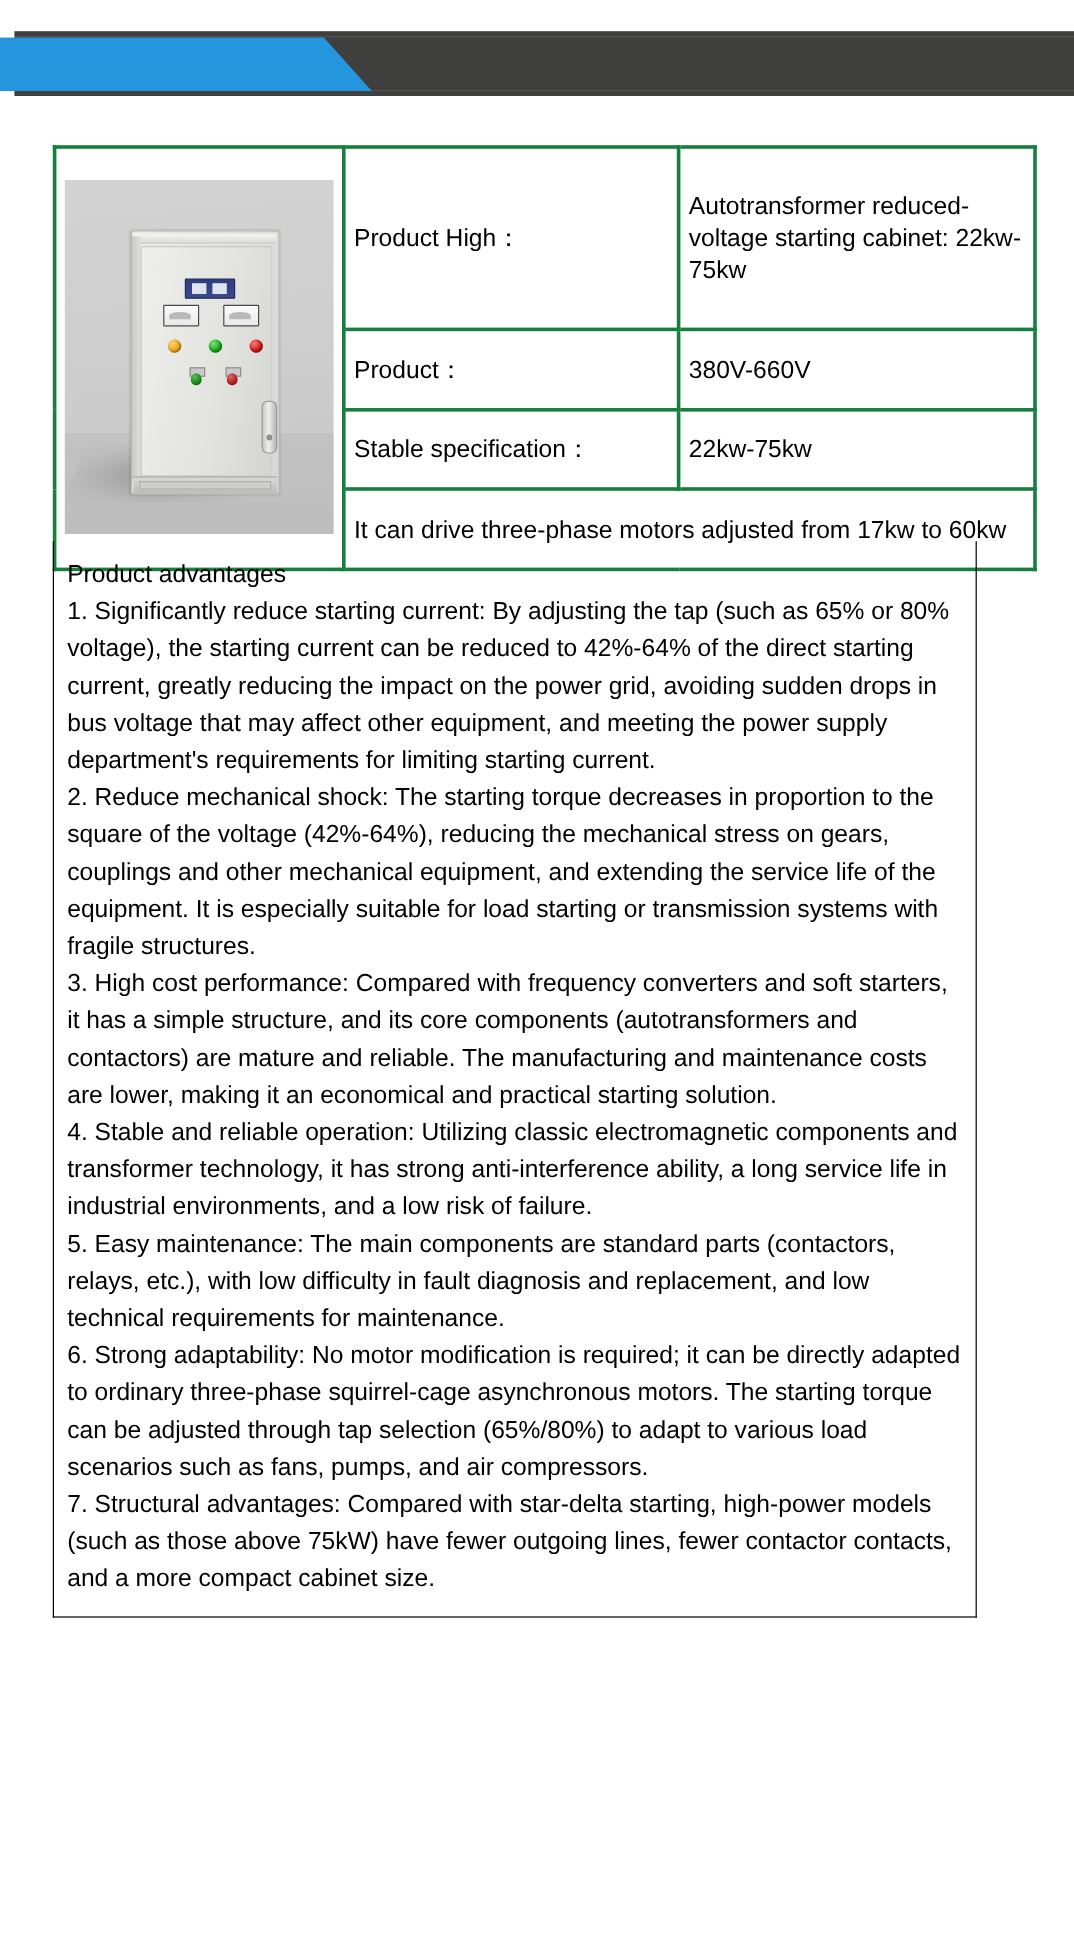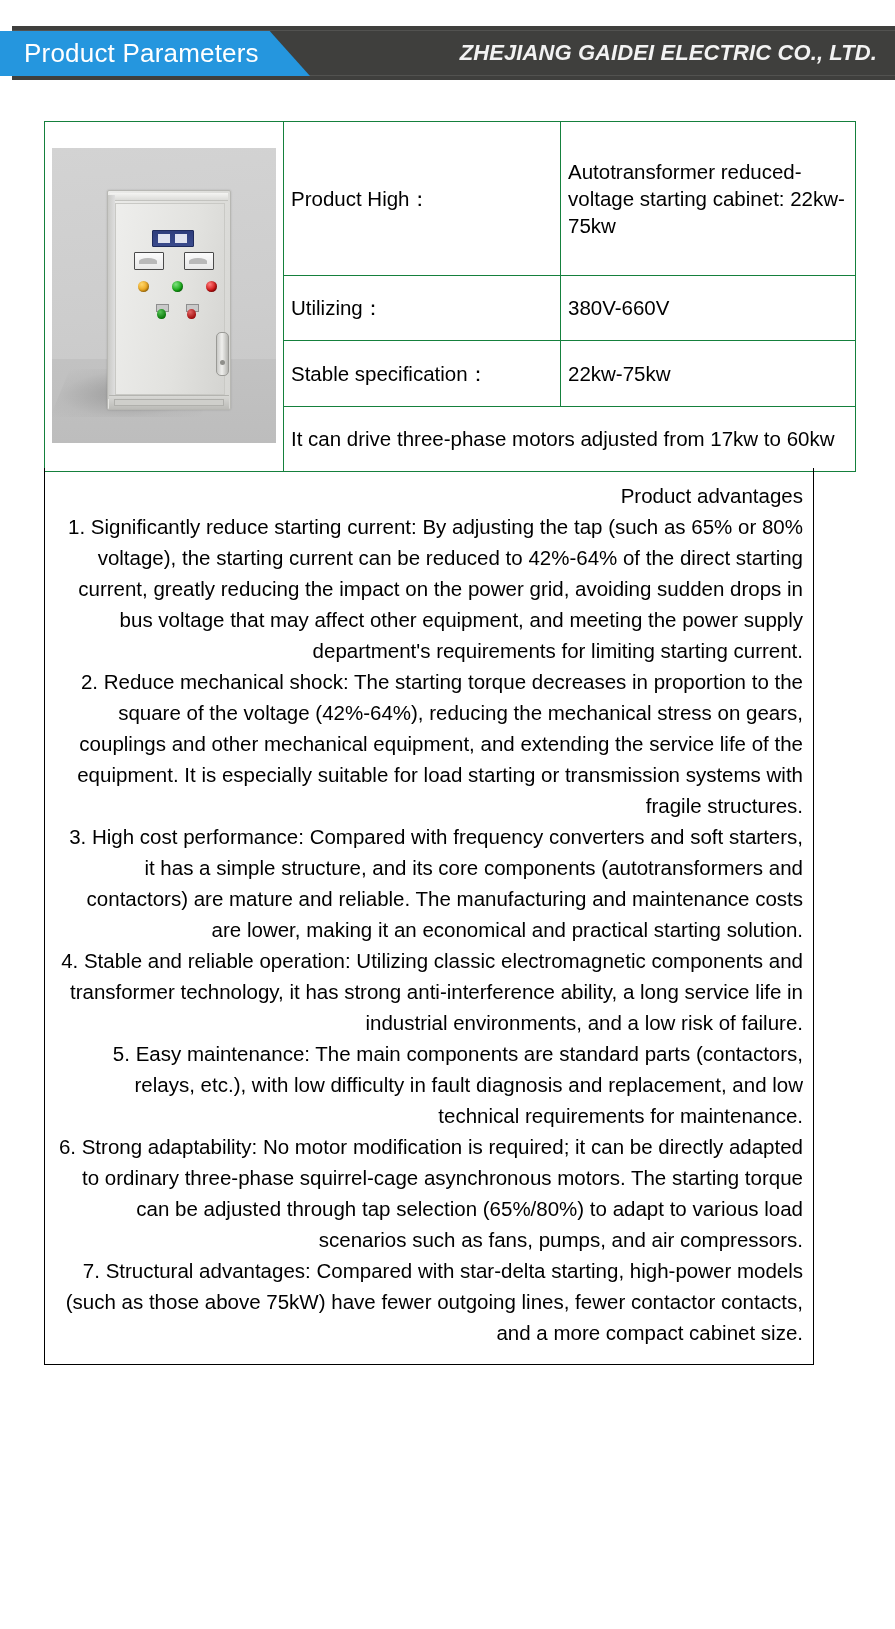--- a/index.html
+++ b/index.html
@@ -86,21 +86,21 @@
   }
   table.spec {
     position: absolute;
     left: 44px;
     top: 13px;
     width: 770px;
     border-collapse: collapse;
     table-layout: fixed;
   }
   table.spec td {
-    border: 1px solid #15803d;
+    border: 3px solid #15803d;
     vertical-align: middle;
     padding: 6px 7px;
     font-size: 20.5px;
     line-height: 27px;
   }
   td.img-cell {
     width: 224px;
     padding: 0;
     vertical-align: top;
     background: #ffffff;
@@ -303,22 +303,20 @@
     white-space: pre-wrap;
     word-wrap: break-word;
   }
 </style>
 </head>
 <body>
 
 <div class="header-wrap">
   <div class="header-darkbar"></div>
   <div class="header-blue"></div>
-  <div class="header-title">Product Parameters</div>
-  <div class="header-company">ZHEJIANG GAIDEI ELECTRIC CO., LTD.</div>
 </div>
 
 <div class="content">
 
   <table class="spec">
     <tbody>
         <tr>
       <td class="img-cell" rowspan="4">
         <div class="photo">
           <div class="floor"></div>
@@ -348,34 +346,34 @@
             </div>
             <div class="base"></div>
             <div class="base2"></div>
           </div>
         </div>
       </td>
       <td class="label-cell">Product High：</td>
       <td class="value-cell">Autotransformer reduced-voltage starting cabinet: 22kw-75kw</td>
     </tr>
     <tr>
-      <td class="label-cell">Utilizing：</td>
+      <td class="label-cell">Product：</td>
       <td class="value-cell">380V-660V</td>
     </tr>
     <tr>
       <td class="label-cell">Stable specification：</td>
       <td class="value-cell">22kw-75kw</td>
     </tr>
     <tr>
       <td class="span-cell" colspan="2">It can drive three-phase motors adjusted from 17kw to 60kw</td>
     </tr>
   </tbody>
     </table>
 
-  <div class="adv-box" style="top: 360px; text-align: right;">
+  <div class="adv-box" style="top: 343px;">
     <div class="adv-text">Product advantages
 1. Significantly reduce starting current: By adjusting the tap (such as 65% or 80% voltage), the starting current can be reduced to 42%-64% of the direct starting current, greatly reducing the impact on the power grid, avoiding sudden drops in bus voltage that may affect other equipment, and meeting the power supply department's requirements for limiting starting current.
 2. Reduce mechanical shock: The starting torque decreases in proportion to the square of the voltage (42%-64%), reducing the mechanical stress on gears, couplings and other mechanical equipment, and extending the service life of the equipment. It is especially suitable for load starting or transmission systems with fragile structures.
 3. High cost performance: Compared with frequency converters and soft starters, it has a simple structure, and its core components (autotransformers and contactors) are mature and reliable. The manufacturing and maintenance costs are lower, making it an economical and practical starting solution.
 4. Stable and reliable operation: Utilizing classic electromagnetic components and transformer technology, it has strong anti-interference ability, a long service life in industrial environments, and a low risk of failure.
 5. Easy maintenance: The main components are standard parts (contactors, relays, etc.), with low difficulty in fault diagnosis and replacement, and low technical requirements for maintenance.
 6. Strong adaptability: No motor modification is required; it can be directly adapted to ordinary three-phase squirrel-cage asynchronous motors. The starting torque can be adjusted through tap selection (65%/80%) to adapt to various load scenarios such as fans, pumps, and air compressors.
 7. Structural advantages: Compared with star-delta starting, high-power models (such as those above 75kW) have fewer outgoing lines, fewer contactor contacts, and a more compact cabinet size.</div>
   </div>
 

